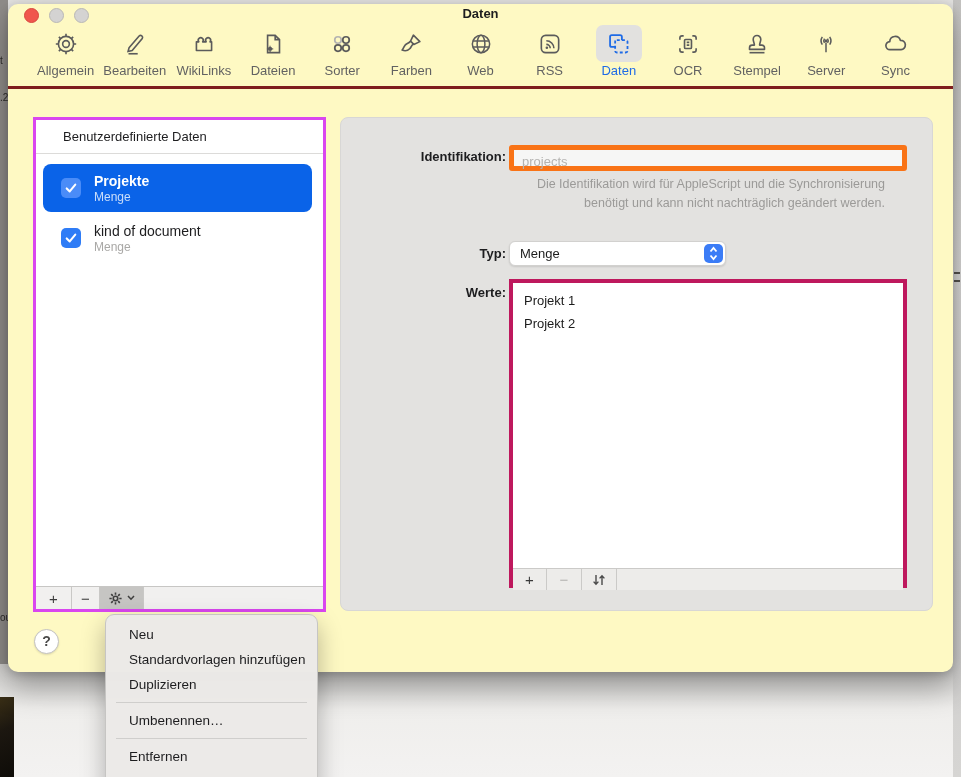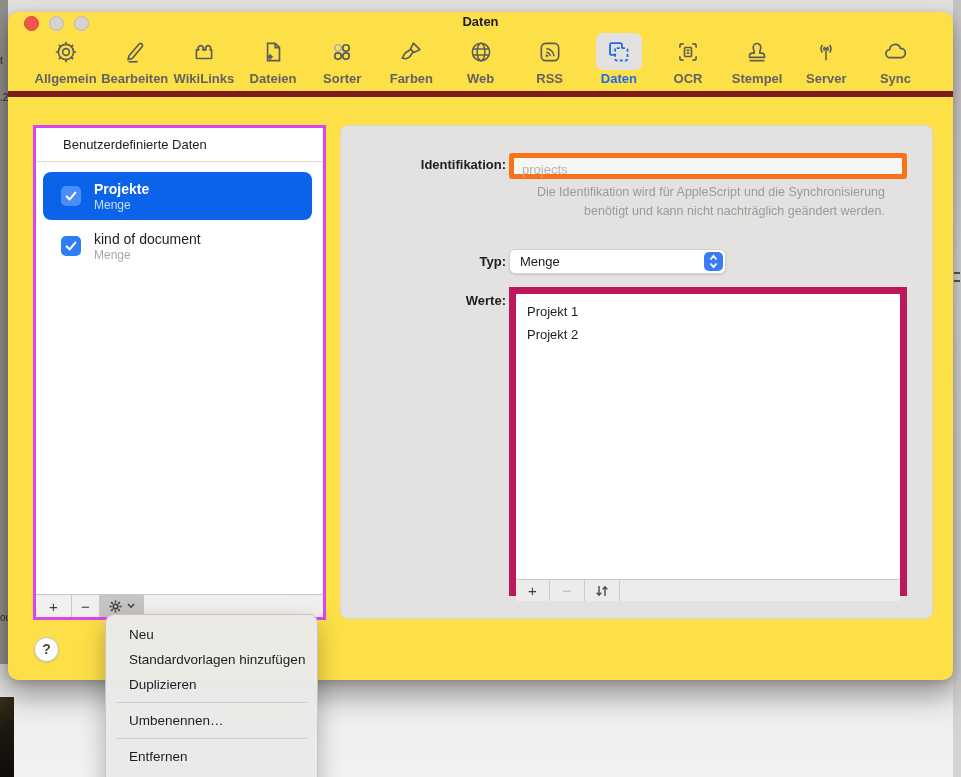--- a/index.html
+++ b/index.html
@@ -12,34 +12,34 @@
   .strip-left span { position:absolute; left:0; font-size:10px; color:#2e2c2a; }
   .below-window { position:absolute; left:0; top:664px; width:961px; height:113px;
                   background:linear-gradient(#cfcecc 0px, #efeeec 45px, #f3f2f1 100%); }
   .wallpaper-dark { position:absolute; left:0; top:697px; width:14px; height:80px;
                     background:linear-gradient(155deg,#3a2f16 0%, #1c1710 40%, #0e0c08 100%); }
   .strip-right { position:absolute; left:953px; top:0; width:8px; height:777px;
                  background:linear-gradient(#c4c3c1, #d8d7d5 35%, #cfcecd 75%, #d6d5d3); }
   .strip-right i { position:absolute; left:1px; width:6px; height:2px; background:#55524e; }
 
   
-  .window { position:absolute; left:8px; top:12px; width:945px; height:668px; background:#fde047;
+  .window { position:absolute; left:8px; top:4px; width:945px; height:668px; background:#fef9c3;
             border-radius:10px; box-shadow:0 16px 30px rgba(0,0,0,.30), 0 2px 10px rgba(0,0,0,.18); }
 
   .titlebar { position:relative; height:22px; }
   .traffic { position:absolute; top:4px; width:15px; height:15px; border-radius:50%; }
   .t-red   { left:16px; background:#f0564d; border:1px solid #d8473f; }
   .t-gray1 { left:41px; background:#d4d3d2; border:1px solid #b9b8b6; }
   .t-gray2 { left:66px; background:#d4d3d2; border:1px solid #b9b8b6; }
   .win-title { position:absolute; left:0; right:0; top:0; text-align:center; line-height:20px;
                font-size:13px; font-weight:bold; color:#1d1d1f; }
 
   
   .toolbar { position:absolute; left:0; top:20px; width:100%; height:65px; display:flex;
-             padding:0 23px; border-bottom:6px solid #7f1d1d;font-weight:bold; }
+             padding:0 23px; border-bottom:3px solid #7f1d1d; }
   .tb-item { flex:1; display:flex; flex-direction:column; align-items:center; cursor:default; }
   .tb-iconwrap { width:46px; height:37px; display:flex; align-items:center; justify-content:center;
                  border-radius:7px; margin-top:1px; }
   .tb-iconwrap.selected { background:#e2e1df; }
   .tb-label { font-size:13px; color:#626262; margin-top:1px; white-space:nowrap; }
   .tb-label.selected { color:#1f6be6; }
   .tb-item svg { display:block; }
 
   
   .sidebar { position:absolute; left:25px; top:113px; width:293px; height:495px; background:#ffffff;
@@ -80,21 +80,21 @@
                  border:5px solid #f97316; border-radius:3px; line-height:24px; padding-left:8px;
                  font-size:13px; color:#b4b3b1; }
   .helper { position:absolute; left:172px; top:57px; width:372px; font-size:12.5px; line-height:18.5px;
             color:#9b9a98;text-align:right; }
   .popup { position:absolute; left:168px; top:123px; width:217px; height:25px; background:#ffffff;
            border-radius:6px; border:1px solid #d2d1cf; box-shadow:0 1px 2px rgba(0,0,0,.12);
            font-size:13px; color:#1c1c1c; line-height:23px; padding-left:10px; }
   .stepper { position:absolute; right:2px; top:2px; width:19px; height:19px; border-radius:5px;
              background:#3b7cf6; display:flex; align-items:center; justify-content:center; }
   .values-box { position:absolute; left:168px; top:161px; width:398px; height:309px;
-                border:7px solid #be185d; background:#ffffff; }
+                border:4px solid #be185d; background:#ffffff; }
   .values-list { height:285px; padding:6px 0; overflow:hidden; }
   .value-row { height:23px; line-height:23px; padding-left:11px; font-size:13px; color:#1c1c1c; }
   .values-bar { height:22px; border-top:1px solid #cbcac8; background:#edecea; display:flex; }
   .vb-btn { display:flex; align-items:center; justify-content:center; border-right:1px solid #cbcac8; }
   .vb-add { width:34px; font-size:15px; color:#3a3a3a; }
   .vb-remove { width:35px; font-size:15px; color:#b4b3b1; }
   .vb-sort { width:35px; }
   .vb-fill { flex:1; border-right:none; }
 
   

